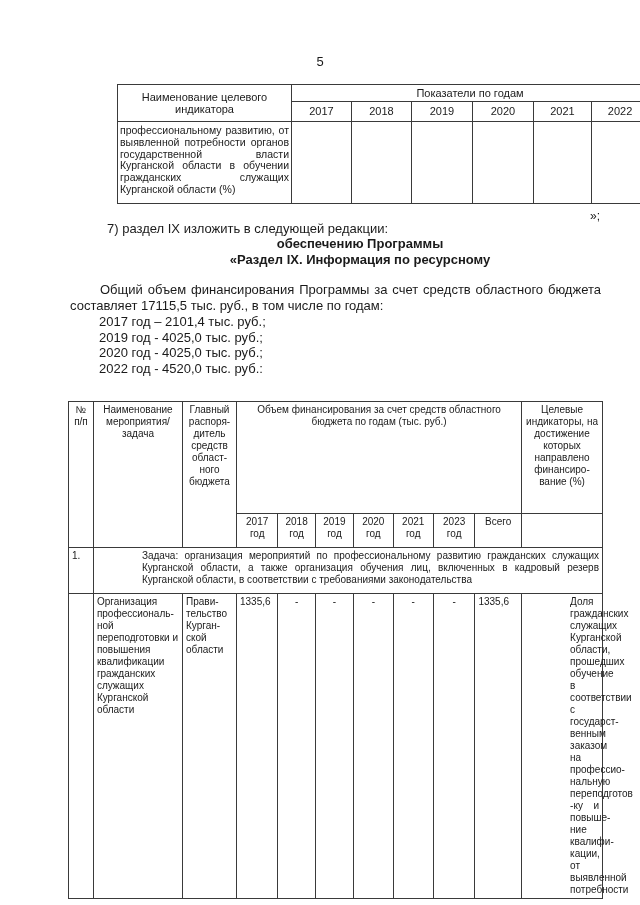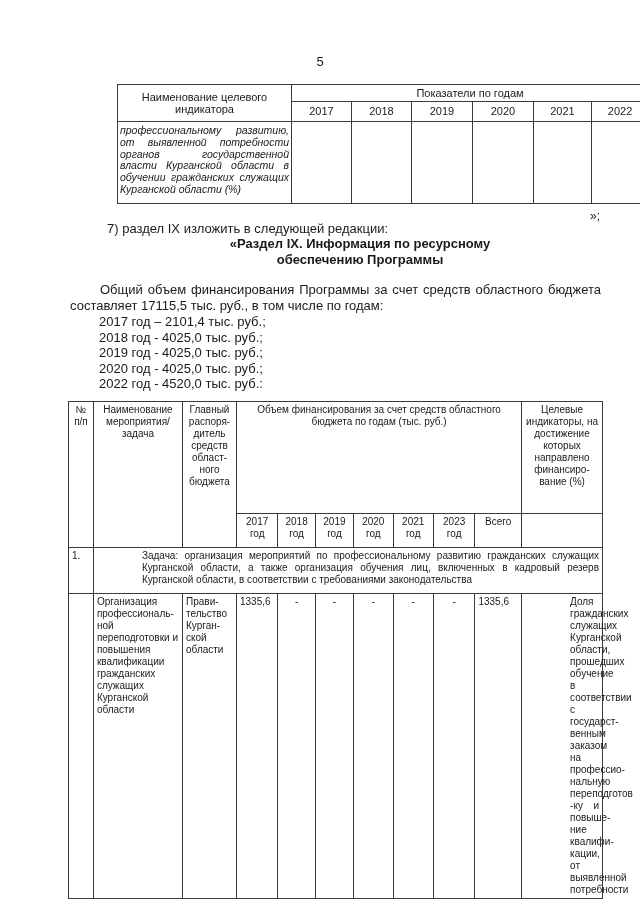--- a/index.html
+++ b/index.html
@@ -10,21 +10,21 @@
   .abs { position: absolute; }
   .page-num { left: 0; width: 640px; top: 54px; text-align: center; font-size: 13px; }
 
   table { border-collapse: collapse; position: absolute; table-layout: fixed; }
   td { border: 1px solid #3a3a3a; padding: 0; vertical-align: top; font-size: 10px; line-height: 12px; }
 
   
   .t1 { left: 70px; top: 84px; width: 531px; margin-left: 47px; }
   .t1 td { font-size: 11px; line-height: 12.5px; }
   .t1 .hdr { text-align: center; vertical-align: middle; }
-  .t1 .just { text-align: justify; text-align-last: left; padding: 3px 2px 2px 2px; font-size: 10.5px; line-height: 11.8px; font-style: italic; }
+  .t1 .just { text-align: justify; text-align-last: left; padding: 3px 2px 2px 2px; font-size: 10.5px; line-height: 11.8px; }
 
   .quote-end { right: 40px; top: 209px; font-size: 12px; }
   .p7 { left: 107px; top: 221px; font-size: 13px; }
   .sect-title { left: 140px; width: 440px; top: 236px; text-align: center; font-weight: bold; font-size: 13px; line-height: 15.5px; }
   .para { left: 70px; width: 531px; top: 282px; font-size: 13px; line-height: 15.5px; text-align: justify; text-indent: 30px; }
   .years { left: 99px; top: 314px; font-size: 13px; line-height: 15.5px; }
 
   
   .t2 { left: 68px; top: 401px; width: 535px; }
   .t2 td { font-size: 10px; line-height: 12px; }
@@ -68,27 +68,26 @@
     <td></td>
     <td></td>
     <td></td>
   </tr>
 </tbody>
   </table>
 
 <div class="abs quote-end">»;</div>
 <div class="abs p7">7) раздел IX изложить в следующей редакции:</div>
 <div class="abs sect-title">
+  <div>обеспечению Программы</div>
   <div>«Раздел IX. Информация по ресурсному</div>
-  <div>обеспечению Программы</div>
 </div>
 <div class="abs para">Общий объем финансирования Программы за счет средств областного бюджета составляет 17115,5 тыс. руб., в том числе по годам:</div>
 <div class="abs years">
   <div>2017 год – 2101,4 тыс. руб.;</div>
-  <div>2018 год - 4025,0 тыс. руб.;</div>
   <div>2019 год - 4025,0 тыс. руб.;</div>
   <div>2020 год - 4025,0 тыс. руб.;</div>
   <div>2022 год - 4520,0 тыс. руб.:</div>
 </div>
 
 <table class="t2">
   <colgroup>
     <col style="width:24px">
       <col style="width:86px">
       <col style="width:52px">

